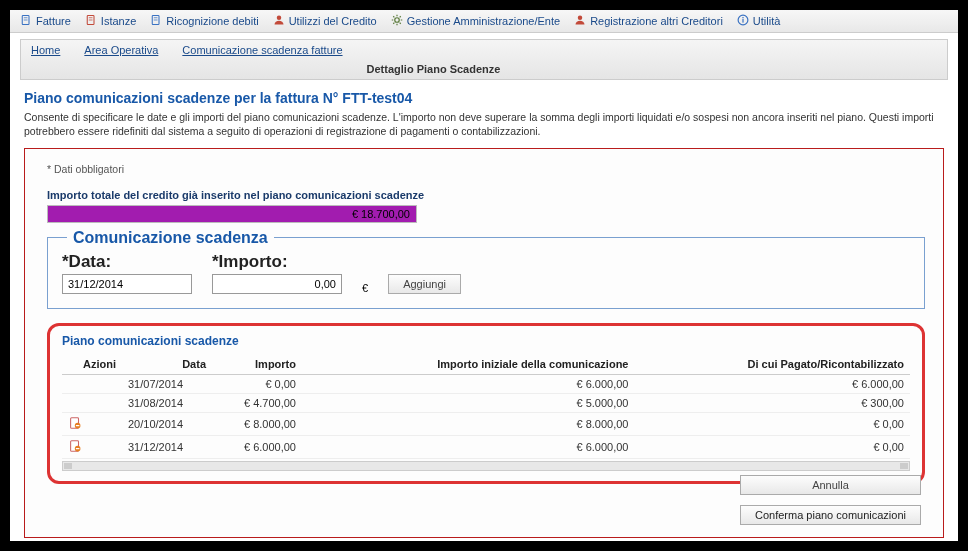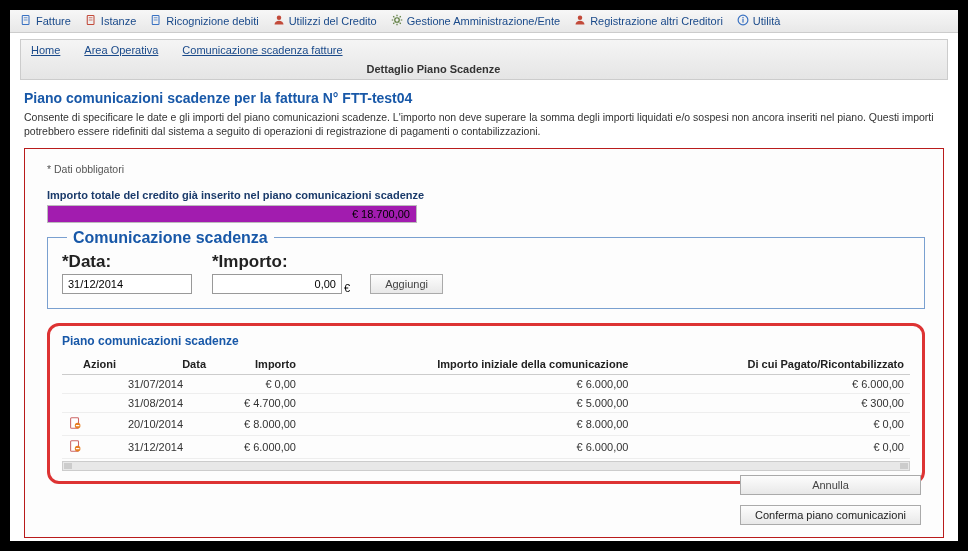--- a/index.html
+++ b/index.html
@@ -168,21 +168,21 @@
 
     <div class="fieldset">
       <div class="legend">Comunicazione scadenza</div>
       <div class="field-row">
         <div class="field-col">
           <span class="field-label">*Data:</span>
           <input class="txt" value="31/12/2014" style="">
         </div>
         <div class="field-col">
           <span class="field-label">*Importo:</span>
-          <div style="display:flex;align-items:flex-end;gap:2px;">
+          <div style="display:flex;align-items:flex-end;gap:20px;">
             <input class="txt amount" value="0,00" style="">
             <span>€</span>
           </div>
         </div>
         <button class="btn">Aggiungi</button>
       </div>
     </div>
 
     <div class="highlight-box">
       <div class="section-title">Piano comunicazioni scadenze</div>

